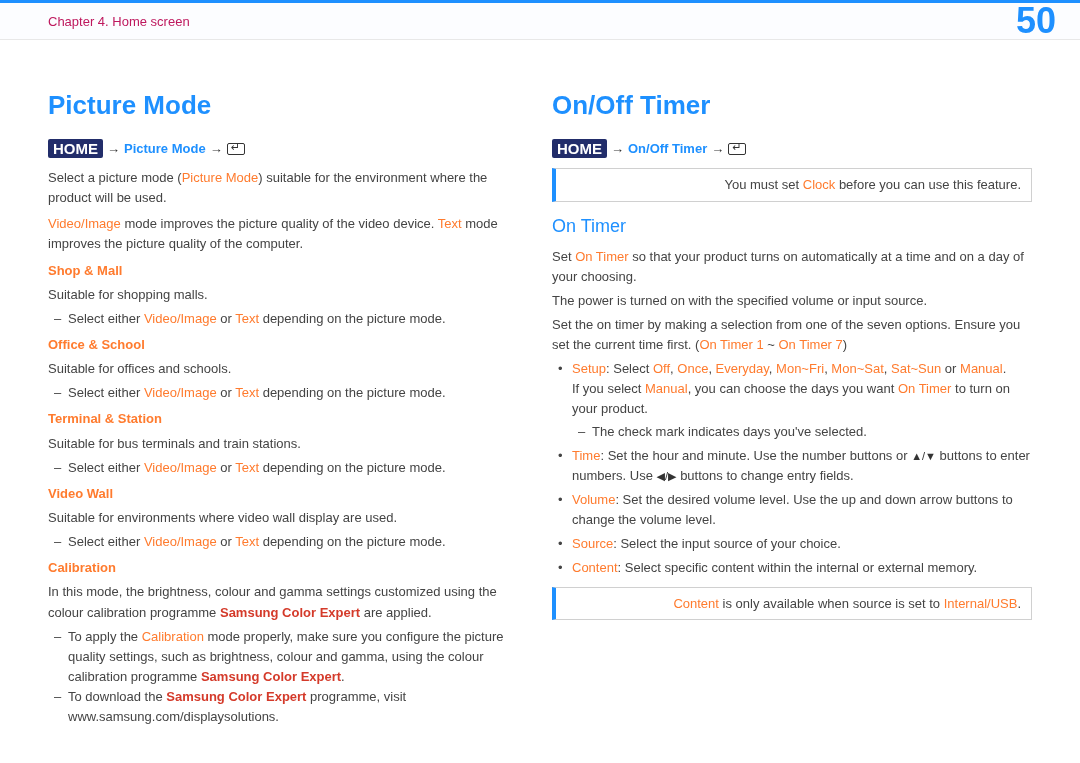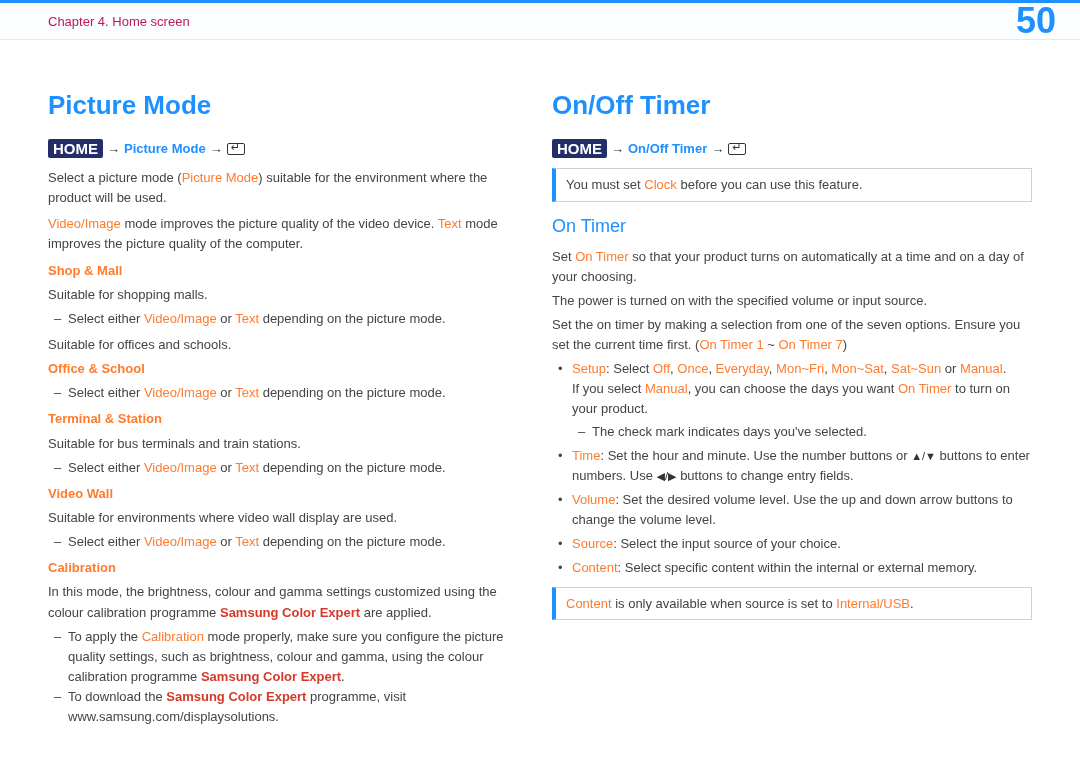--- a/index.html
+++ b/index.html
@@ -84,20 +84,21 @@
     .callout {
       border-left: 4px solid #1e90ff;
       border-top: 1px solid #d0d0d0;
       border-right: 1px solid #d0d0d0;
       border-bottom: 1px solid #d0d0d0;
       padding: 6px 10px;
       font-size: 13px;
       color: #444;
       margin: 8px 0;
       line-height: 1.5;
+      text-align: right;
     }
     .mini-icon {
       display: inline-block;
       font-size: 11px;
       color: #333;
     }
   </style>
 </head>
 <body>
 
@@ -130,22 +131,22 @@
       <p class="body"><span class="accent-bold">Shop &amp; Mall</span></p>
       <p class="body">Suitable for shopping malls.</p>
       <ul class="dash">
           <li>
         <span>Select either </span><span class="accent">Video/Image</span><span> or </span><span class="accent">Text</span><span> depending on the picture mode.</span>
       </li>
         </ul>
     </div>
 
     <div class="group">
+      <p class="body"><span class="accent-bold">Office &amp; School</span></p>
       <p class="body">Suitable for offices and schools.</p>
-      <p class="body"><span class="accent-bold">Office &amp; School</span></p>
       <ul class="dash">
           <li>
         <span>Select either </span><span class="accent">Video/Image</span><span> or </span><span class="accent">Text</span><span> depending on the picture mode.</span>
       </li>
         </ul>
     </div>
 
     <div class="group">
       <p class="body"><span class="accent-bold">Terminal &amp; Station</span></p>
       <p class="body">Suitable for bus terminals and train stations.</p>

